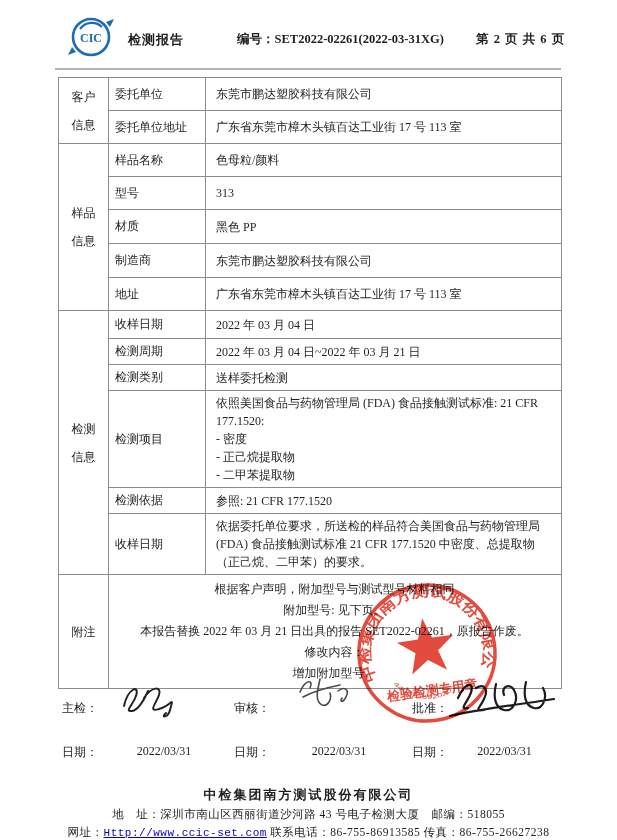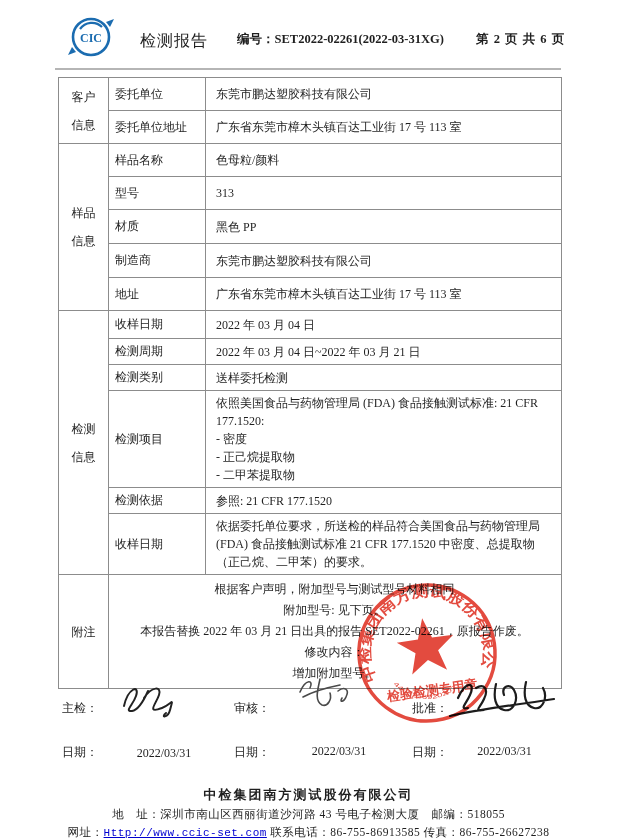--- a/index.html
+++ b/index.html
@@ -10,22 +10,22 @@
     color: #1f1f1f;
     position: relative;
     overflow: hidden;
   }
   .page { position: relative; width: 617px; height: 840px; }
 
   
   .header { position: absolute; left: 0; top: 0; width: 617px; height: 68px; }
   .logo { position: absolute; left: 62px; top: 15px; }
   .report-title {
-    position: absolute; left: 140px; top: 31px;
-    font-size: 16px; font-weight: normal; letter-spacing: 1px;
+    position: absolute; left: 128px; top: 31px;
+    font-size: 13px; font-weight: bold; letter-spacing: 1px;
   }
   .report-no {
     position: absolute; left: 237px; top: 31px;
     font-size: 12.5px; font-weight: bold;
   }
   .page-info {
     position: absolute; left: 476px; top: 31px;
     font-size: 12.5px; font-weight: bold; letter-spacing: 1px;
   }
   .header-rule {
@@ -60,21 +60,21 @@
     transform: rotate(-8deg);
   }
   .sig-svg { position: absolute; z-index: 2; }
   .sig-1 { left: 58px;  top: 12px; }
   .sig-2 { left: 232px; top: 6px; }
   .sig-3 { left: 388px; top: 8px; }
   .sig-row, .date-row { position: absolute; left: 0; width: 503px; display: flex; }
   .sig-row  { top: 36px; }
   .date-row { top: 80px; }
   .sig-col { display: flex; font-size: 12px; }
-  .col-a { width: 172px; align-items: flex-end; } .col-b { width: 178px; } .col-c { width: 153px; }
+  .col-a { width: 172px; } .col-b { width: 178px; } .col-c { width: 153px; }
   .sig-col .lbl { padding-left: 4px; white-space: nowrap; }
   .sig-col .val { flex: 1; text-align: center; }
 
   
   .footer { position: absolute; left: 0; top: 786px; width: 617px; text-align: center; }
   .footer-company { font-size: 13px; font-weight: bold; letter-spacing: 2px; }
   .footer-line { font-size: 11.5px; margin-top: 3px; letter-spacing: 0.5px; }
   .footer-url { color: #0000d0; text-decoration: underline; font-family: "Liberation Mono", "DejaVu Sans Mono", monospace; font-size: 11px; }
 </style>
 </head>

